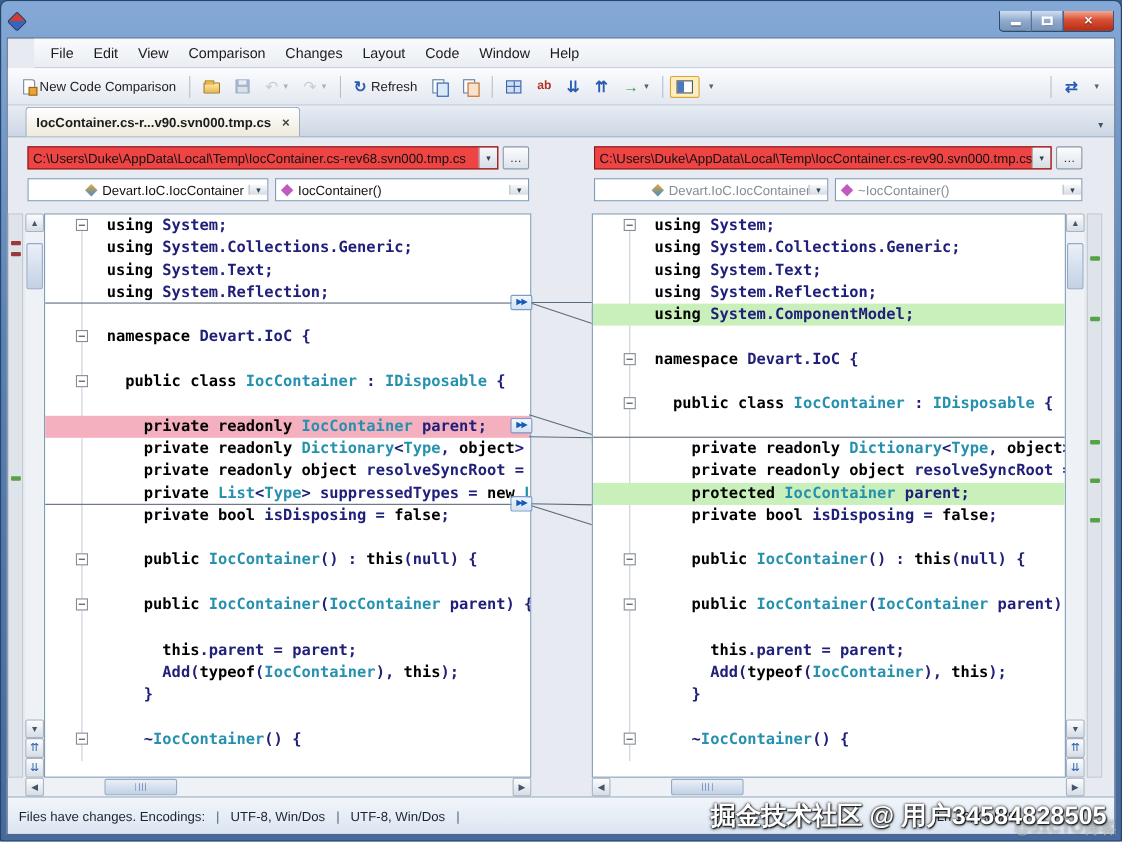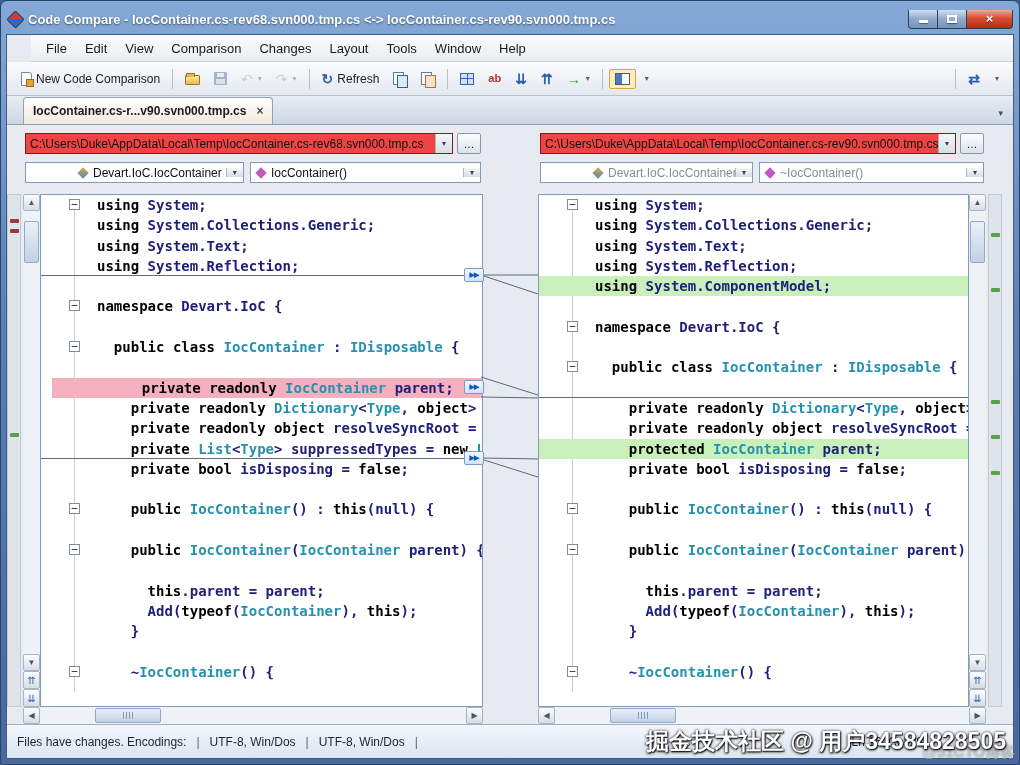--- a/index.html
+++ b/index.html
@@ -86,21 +86,21 @@
   .nav-text { flex:1; font-size:12px; white-space:nowrap; overflow:hidden; color:#111; padding-right:2px; }
   .pane-right .nav-text, .pane-right .path-text { color:#7d838c; }
   .pane-right .path-text { color:#111; }
   .pane-right .nav-text { color:#868c95; }
 
   .pane-body { flex:1; display:flex; min-height:0; }
   .code-area { flex:1; position:relative; background:#fff; border:1px solid #7f9db9; overflow:hidden; }
   .code-area::before { content:""; position:absolute; left:33px; top:10px; bottom:14px; border-left:1px solid #c9cfd7; }
   .code-line { position:relative; height:20.3px; line-height:20.3px; padding-left:56px; white-space:pre; font-family:"DejaVu Sans Mono",monospace; font-size:14px; font-weight:bold; color:#20207a; }
   .code-line.added { background:#c9efbb; }
-  .code-line.removed { background:#f4b0bf;margin-left:11px; }
+  .code-line.removed { background:#f4b0bf; }
   .code-line.marker { border-bottom:1px solid #5f6c7c; }
   .tk-kw { color:#000000; }
   .tk-tp { color:#2691af; }
   .fold-box { position:absolute; left:28px; top:4px; width:11px; height:11px; border:1px solid #848c96; background:#fff; color:#333; font-size:11px; line-height:9px; text-align:center; font-family:"DejaVu Sans Mono",monospace; font-weight:normal; }
 
   
   .vscroll { width:17px; flex:none; display:flex; flex-direction:column; background:#eef1f5; }
   .sbtn { height:17px; width:100%; border:1px solid #a8b4c2; background:linear-gradient(#fdfdfe,#d6dde6); color:#44566c; font-size:8px; display:flex; align-items:center; justify-content:center; border-radius:2px; flex:none; }
   .sbtn.nav { color:#2c62ae; font-size:10px; height:18px; }
   .vtrack { flex:1; position:relative; }
@@ -132,21 +132,20 @@
   .watermark-secondary { position:absolute; right:5px; bottom:3px; font-size:15px; color:rgba(230,230,230,.45); text-shadow:0 0 2px rgba(60,60,60,.5); z-index:49; font-weight:bold; }
   .watermark-primary { position:absolute; right:14px; bottom:8px; font-size:23px; font-weight:bold; color:#fff; z-index:50; text-shadow:0 1px 3px rgba(0,0,0,.9),0 0 2px rgba(0,0,0,.8),1px 1px 1px rgba(0,0,0,.7); white-space:nowrap; }
 </style>
 </head>
 <body>
 
 <div class="window">
 
   <div class="titlebar">
     <span class="app-icon"></span>
-    <span class="title-text">Code Compare - IocContainer.cs-rev68.svn000.tmp.cs &lt;-&gt; IocContainer.cs-rev90.svn000.tmp.cs</span>
     <div class="win-buttons">
       <div class="winbtn min">
           <span class="glyph-min"></span>
         </div>
       <div class="winbtn max">
           <span class="glyph-max"></span>
         </div>
       <div class="winbtn close">
           <span>×</span>
         </div>
@@ -156,21 +155,21 @@
   <div class="client">
 
     <div class="menubar">
       <span style="display:flex;">
           <span class="menu-item">File</span>
           <span class="menu-item">Edit</span>
           <span class="menu-item">View</span>
           <span class="menu-item">Comparison</span>
           <span class="menu-item">Changes</span>
           <span class="menu-item">Layout</span>
-          <span class="menu-item">Tools</span>
+          <span class="menu-item">Code</span>
           <span class="menu-item">Window</span>
           <span class="menu-item">Help</span>
         </span>
     </div>
 
     <div class="toolbar">
       <div class="tb-btn">
         <span class="ico ico-newdoc"></span>
         <span class="tb-label">New Code Comparison</span>
       </div>

